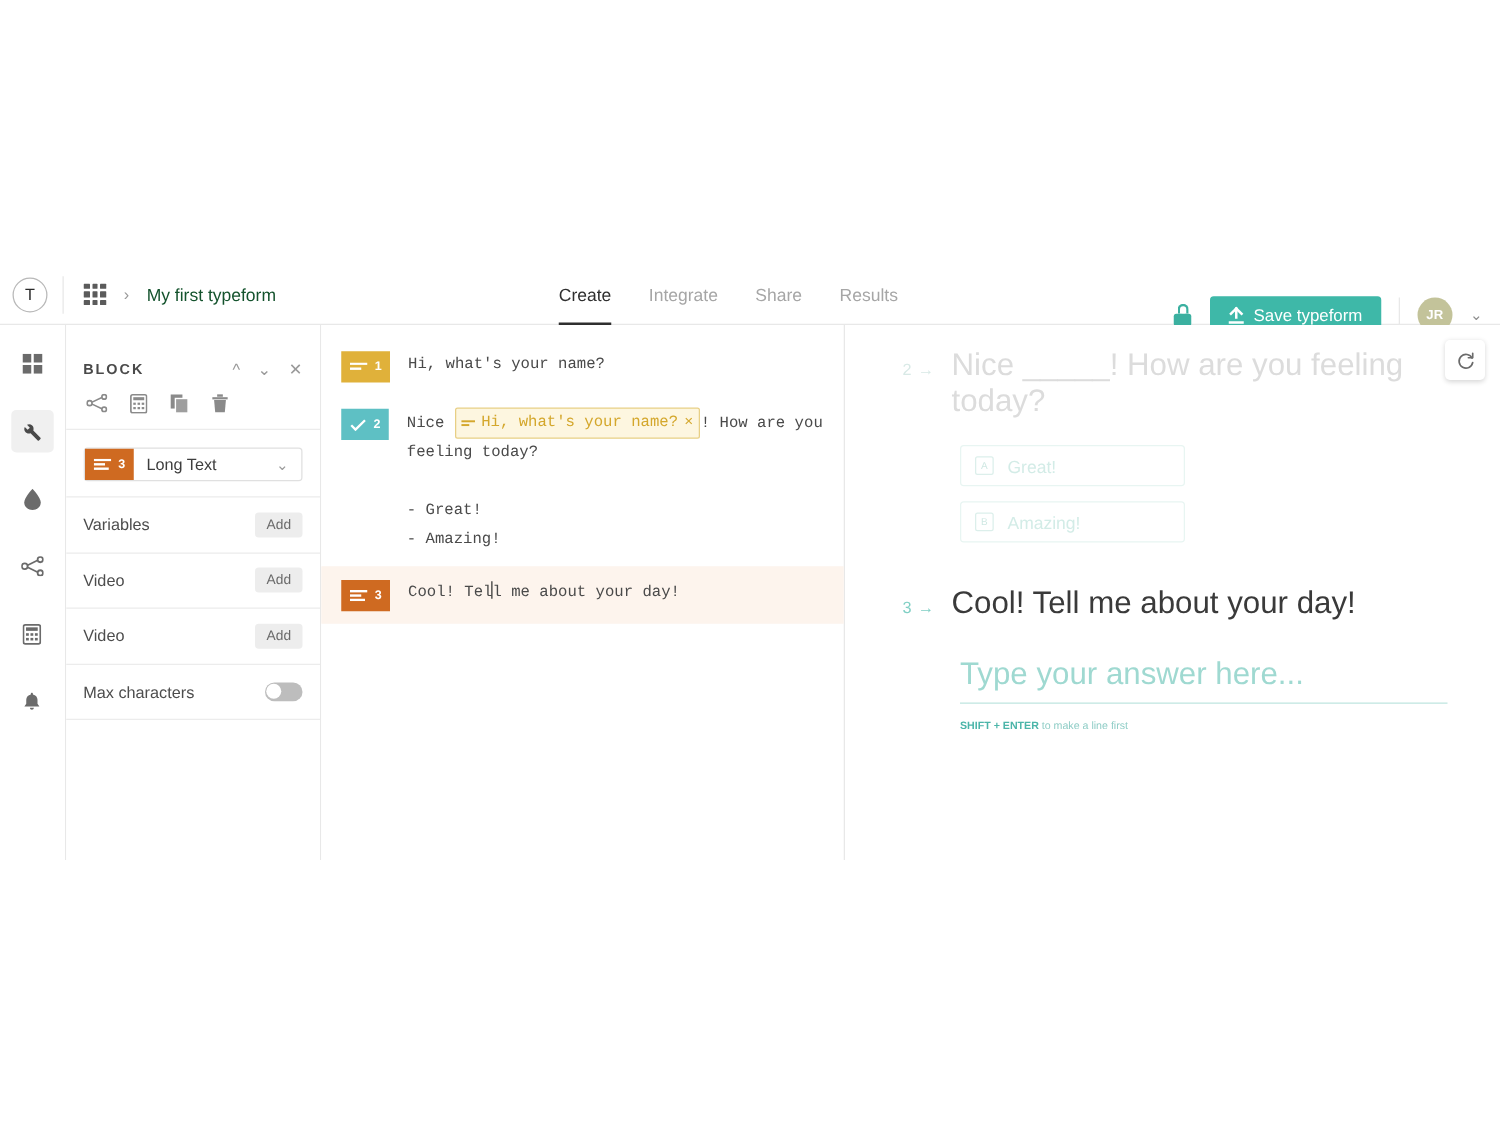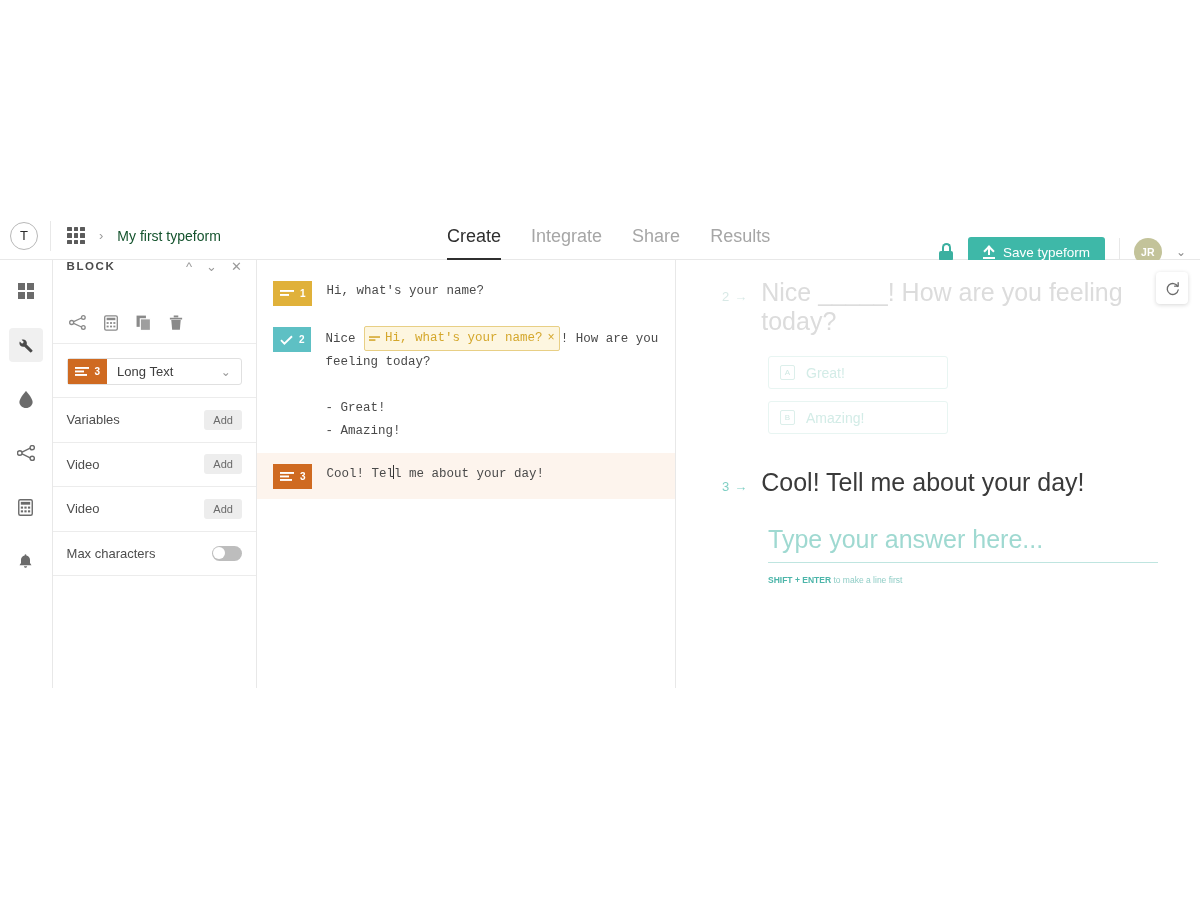--- a/index.html
+++ b/index.html
@@ -33,21 +33,21 @@
   .grid-icon {
     margin-left: 16px; width: 18px; height: 18px;
     display: grid; grid-template-columns: repeat(3,1fr); grid-template-rows: repeat(3,1fr);
     gap: 2px;
   }
   .grid-icon i { background: #5b5b5b; border-radius: 0.5px; display: block; }
   .chev-right { margin-left: 14px; font-size: 13px; color: #9a9a9a; }
   .form-title { margin-left: 14px; font-size: 14px; color: #14532d; }
 
   .tabs { position: absolute; left: 447px; top: 0; height: 48px; display: flex; align-items: center; gap: 30px; }
-  .tab { font-size: 18px; color: #a6a6a6; position: relative; height: 48px; display: flex; align-items: center; }
+  .tab { font-size: 14px; color: #a6a6a6; position: relative; height: 48px; display: flex; align-items: center; }
   .tab.active { color: #2f2f2f; }
   .tab.active::after {
     content: ""; position: absolute; left: 0; right: 0; bottom: 0;
     height: 2px; background: #2f2f2f;
   }
 
   .topbar-right { position: absolute; right: 14px; top: 16px; height: 48px; display: flex; align-items: center; gap: 14px; }
   .lock-icon { width: 16px; height: 18px; position: relative; }
   .lock-icon .body { position: absolute; bottom: 0; left: 1px; width: 14px; height: 10px; background: #3bb0a0; border-radius: 2px; }
   .lock-icon .shackle { position: absolute; top: 0; left: 4px; width: 9px; height: 8px; border: 2px solid #3bb0a0; border-bottom: none; border-radius: 5px 5px 0 0; }
@@ -77,21 +77,21 @@
   .rail-item {
     width: 34px; height: 34px; margin: 0 auto 20px auto; border-radius: 4px;
     display: flex; align-items: center; justify-content: center;
   }
   .rail-item.active { background: #f0f0f0; }
   .rail-item svg { display: block; }
 
   
   .panel { width: 214px; border-right: 1px solid #e8e8e8; background: #fff; display: flex; flex-direction: column; }
   .panel-head {
-    height: 42px; display: flex; align-items: flex-start; padding: 0 14px;
+    height: 42px; display: flex; align-items: flex-end; padding: 0 14px;
   }
   .panel-title { font-size: 11.5px; font-weight: bold; letter-spacing: 1.6px; color: #4a4a4a; }
   .panel-head-icons { margin-left: auto; display: flex; gap: 14px; align-items: center; color: #9a9a9a; }
   .panel-head-icons span { font-size: 13px; line-height: 1; cursor: pointer; }
   .panel-tools {
     height: 42px; display: flex; align-items: center; gap: 18px; padding: 0 16px;
     border-bottom: 1px solid #ececec;
   }
   .panel-tools svg { display: block; cursor: pointer; }
   .type-select-wrap { padding: 14px 14px 12px 14px; }

